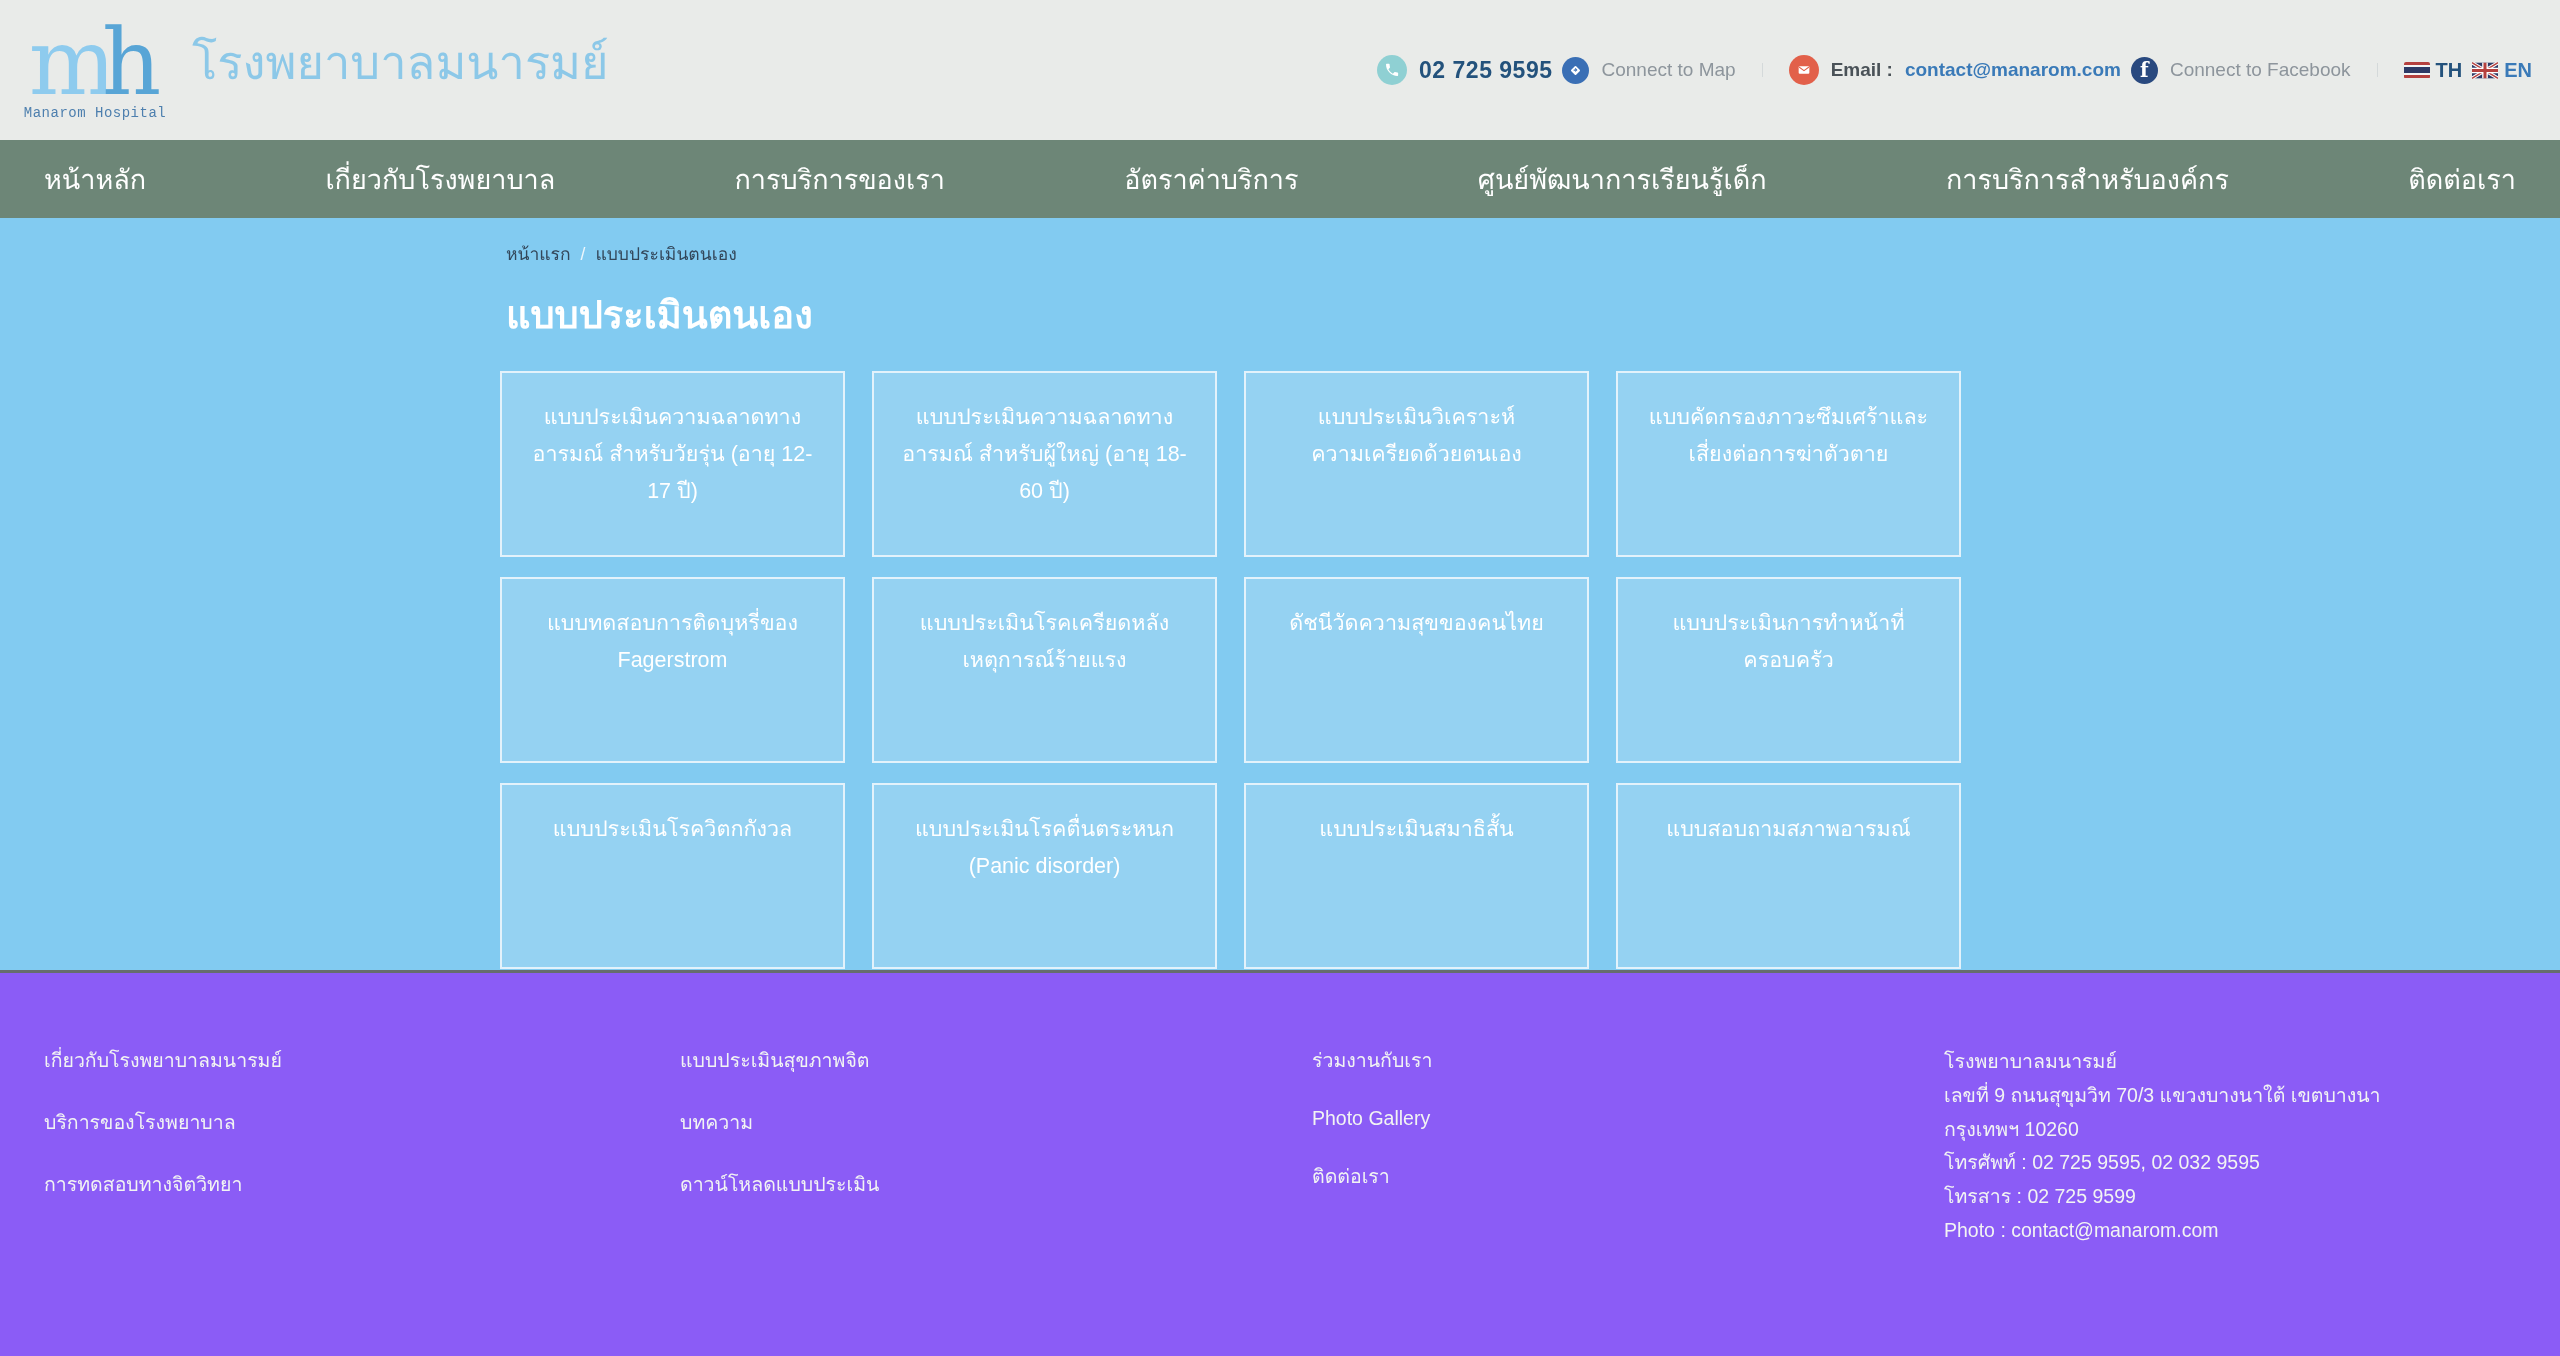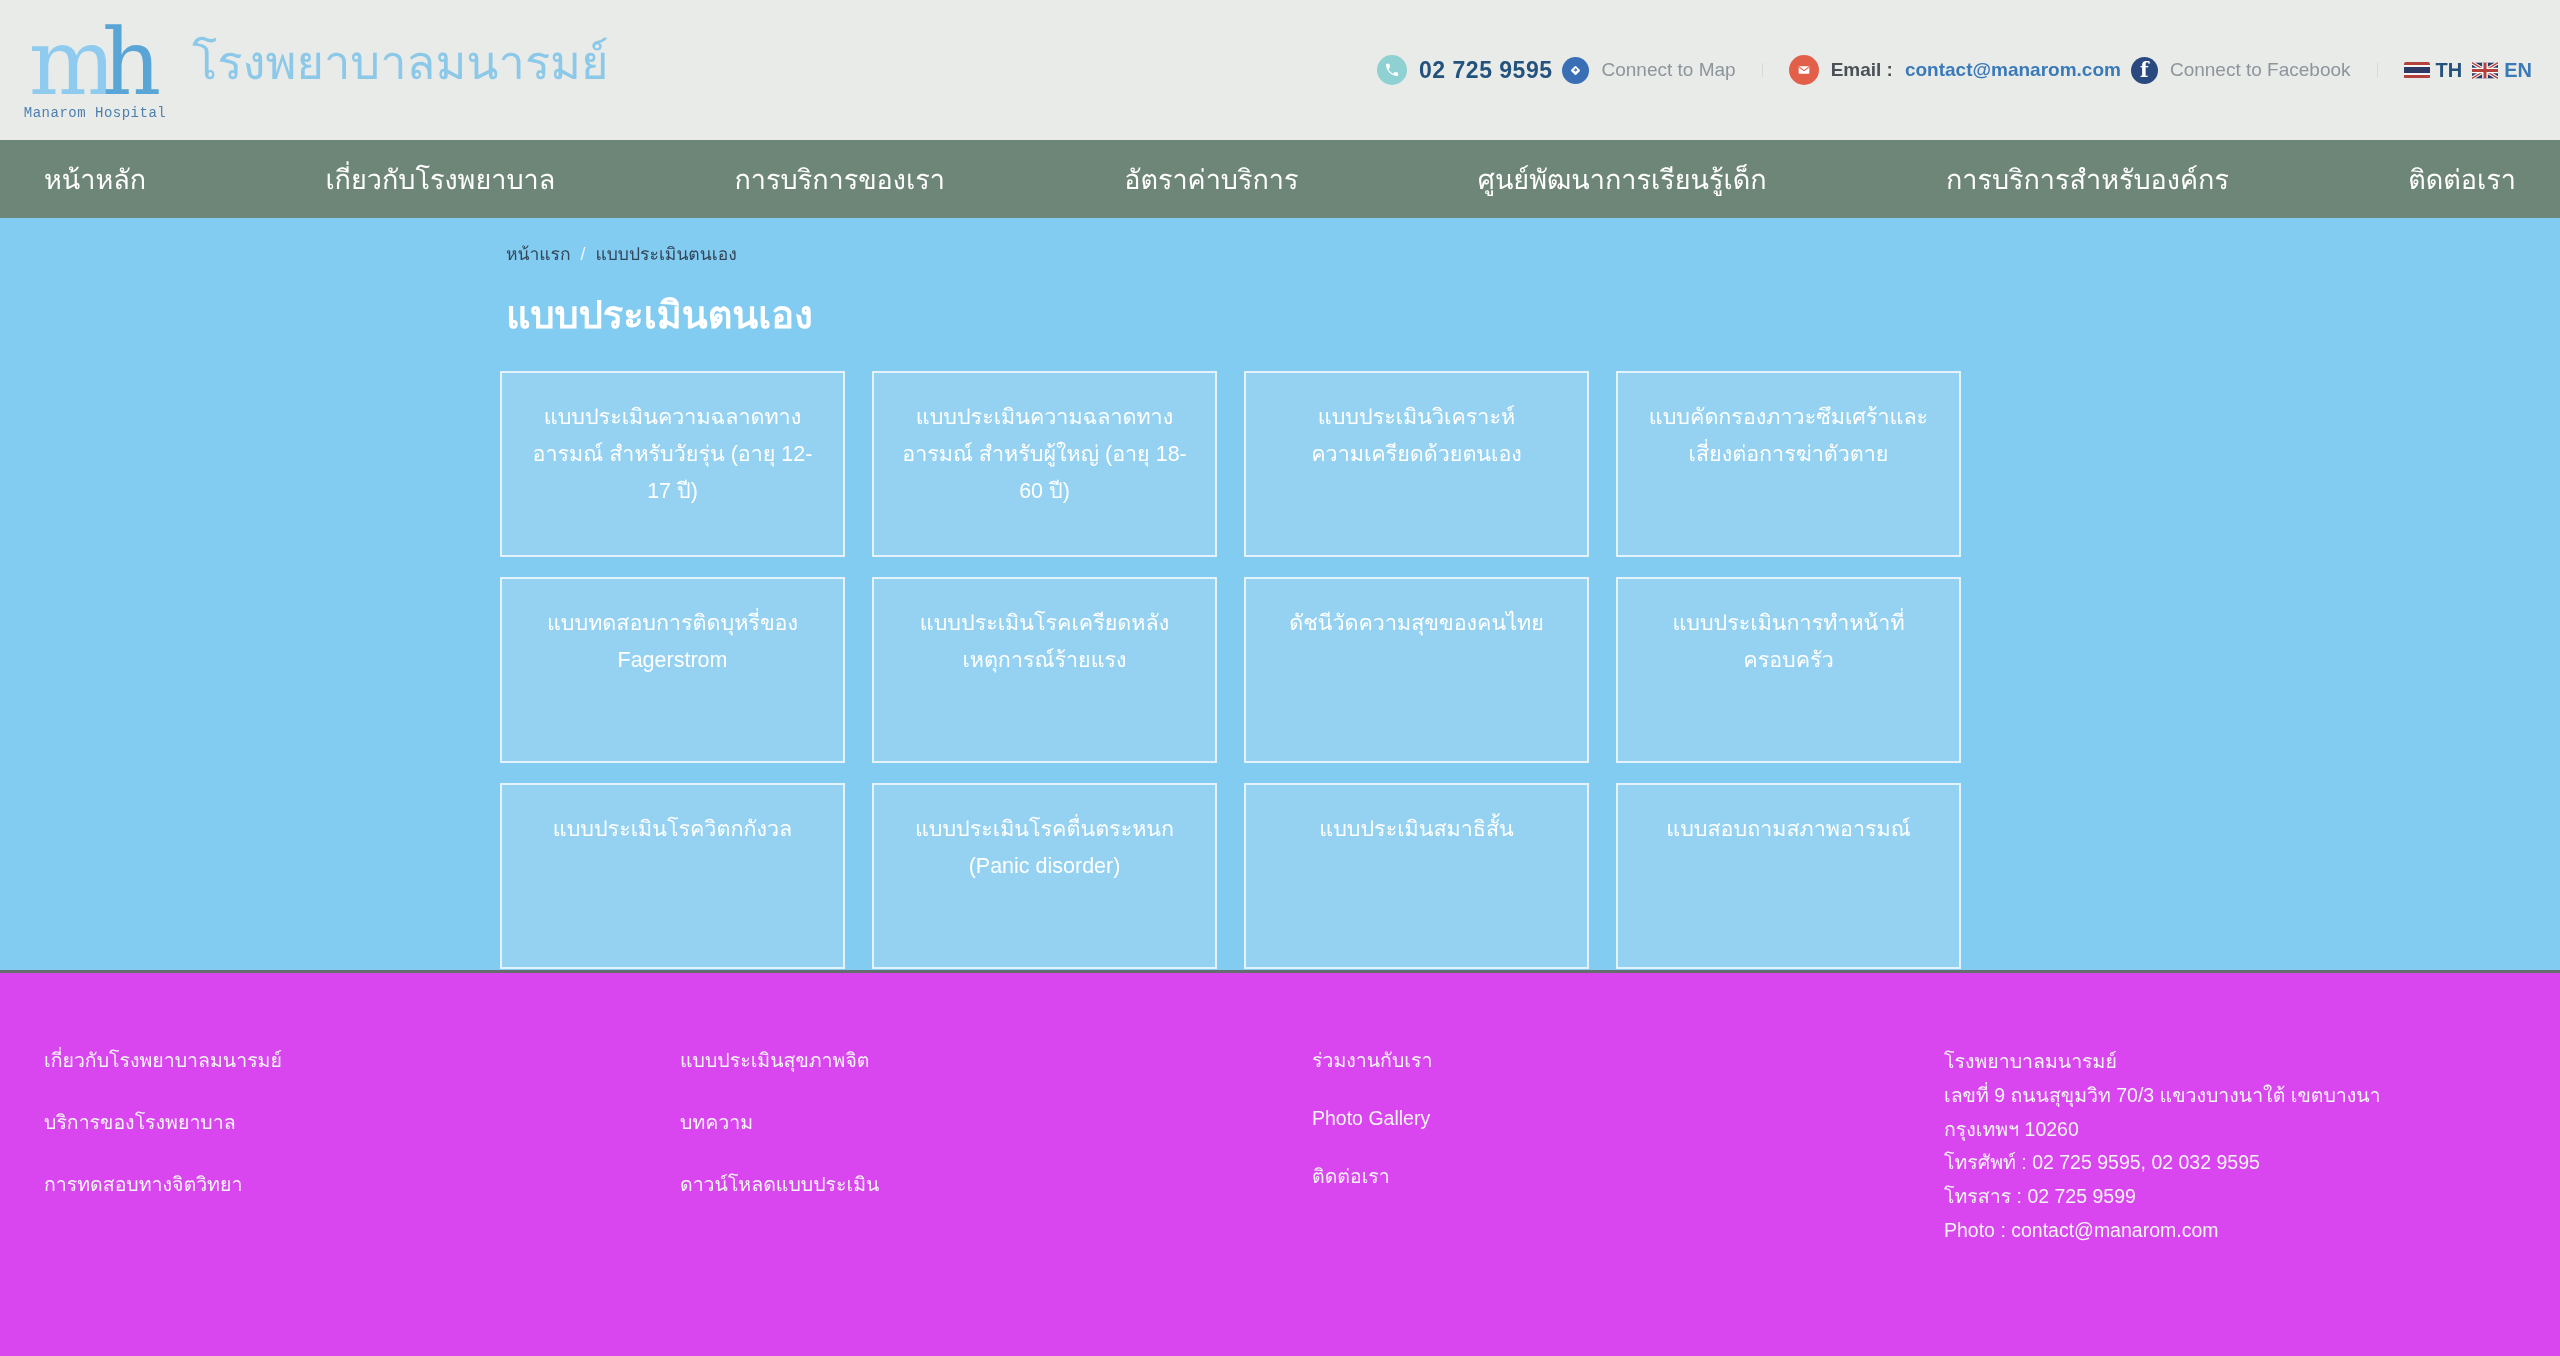--- a/index.html
+++ b/index.html
@@ -93,21 +93,21 @@
     background:#95d2f2;
     border:2px solid #e3f2fb;
     color:#ffffff;
     font-size:21.5px; line-height:1.72; text-align:center;
     padding:26px 26px 0;
     cursor:pointer;
   }
 
   
   .footer {
-    height:386px; background:#d946ef; border-top:3px solid #666d6e;
+    height:386px; background:#8b5cf6; border-top:3px solid #666d6e;
     padding:72px 44px 0;
     display:grid;
     grid-template-columns:636px 632px 632px auto;
   }
   .footer-col { display:flex; flex-direction:column; gap:31px; }
   .footer-link { color:#f2f4f3; font-size:19.5px; cursor:pointer; }
   .footer-contact { color:#f2f4f3; font-size:19.5px; line-height:1.68; }
   .footer-contact div { margin-bottom:1px; }
 </style>
 </head>

